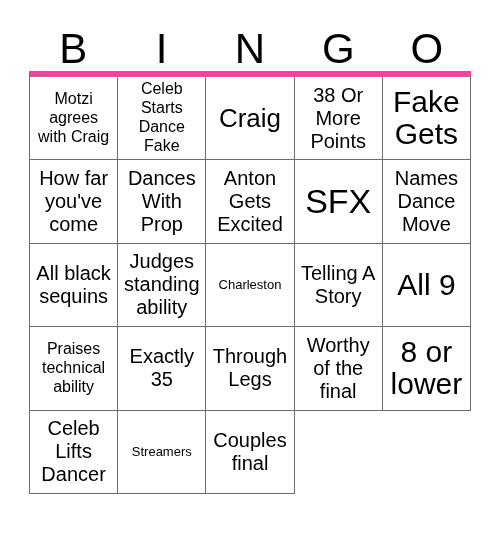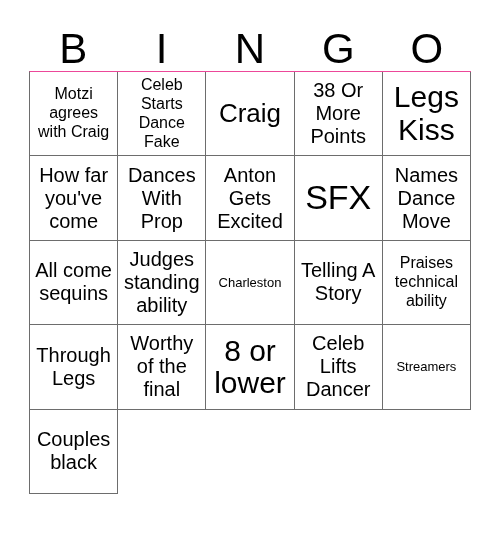--- a/index.html
+++ b/index.html
@@ -45,21 +45,21 @@
     user-select: none;
   }
 
   
   #grid {
     position: absolute;
     left: 29px;
     top: 71px;
     width: 442px;
     height: 423px;
-    border-top: 1px solid #ec4899;
+    border-top: 6px solid #ec4899;
     border-left: 1px solid #6d6d6d;
     box-sizing: border-box;
     display: grid;
     grid-template-columns: repeat(5, 1fr);
     grid-template-rows: repeat(5, 1fr);
     background: #ffffff;
   }
 
   .cell {
     border-right: 1px solid #6d6d6d;
@@ -114,68 +114,74 @@
         <span class="cell-text">Celeb Starts Dance Fake</span>
       </div>
     <div class="cell sz-lg">
         <span class="cell-text">Craig</span>
       </div>
 
     <div class="cell sz-md">
         <span class="cell-text">38 Or More Points</span>
       </div>
     <div class="cell sz-xl">
-        <span class="cell-text">Legs Kiss</span>
+        <span class="cell-text">Fake Gets</span>
       </div>
     <div class="cell sz-md">
         <span class="cell-text">How far you've come</span>
       </div>
     <div class="cell sz-md">
         <span class="cell-text">Dances With Prop</span>
       </div>
     <div class="cell sz-md">
         <span class="cell-text">Anton Gets Excited</span>
       </div>
 
     <div class="cell sz-xxl">
         <span class="cell-text">SFX</span>
       </div>
     <div class="cell sz-md">
         <span class="cell-text">Names Dance Move</span>
       </div>
     <div class="cell sz-md">
-        <span class="cell-text">All come sequins</span>
+        <span class="cell-text">All black sequins</span>
       </div>
     <div class="cell sz-md">
         <span class="cell-text">Judges standing ability</span>
       </div>
     <div class="cell sz-xs">
         <span class="cell-text">Charleston</span>
       </div>
 
     <div class="cell sz-md">
         <span class="cell-text">Telling A Story</span>
       </div>
+    <div class="cell sz-xl">
+        <span class="cell-text">All 9</span>
+      </div>
     <div class="cell sz-sm">
         <span class="cell-text">Praises technical ability</span>
+      </div>
+    <div class="cell sz-md">
+        <span class="cell-text">Exactly 35</span>
       </div>
     <div class="cell sz-md">
         <span class="cell-text">Through Legs</span>
       </div>
 
     <div class="cell sz-md">
         <span class="cell-text">Worthy of the final</span>
       </div>
     <div class="cell sz-xl">
         <span class="cell-text">8 or lower</span>
       </div>
     <div class="cell sz-md">
         <span class="cell-text">Celeb Lifts Dancer</span>
       </div>
     <div class="cell sz-xs">
         <span class="cell-text">Streamers</span>
       </div>
     <div class="cell sz-md">
-        <span class="cell-text">Couples black</span>
+        <span class="cell-text">Couples final</span>
       </div>
 
   </div>
 </div>
 
 </body></html>

